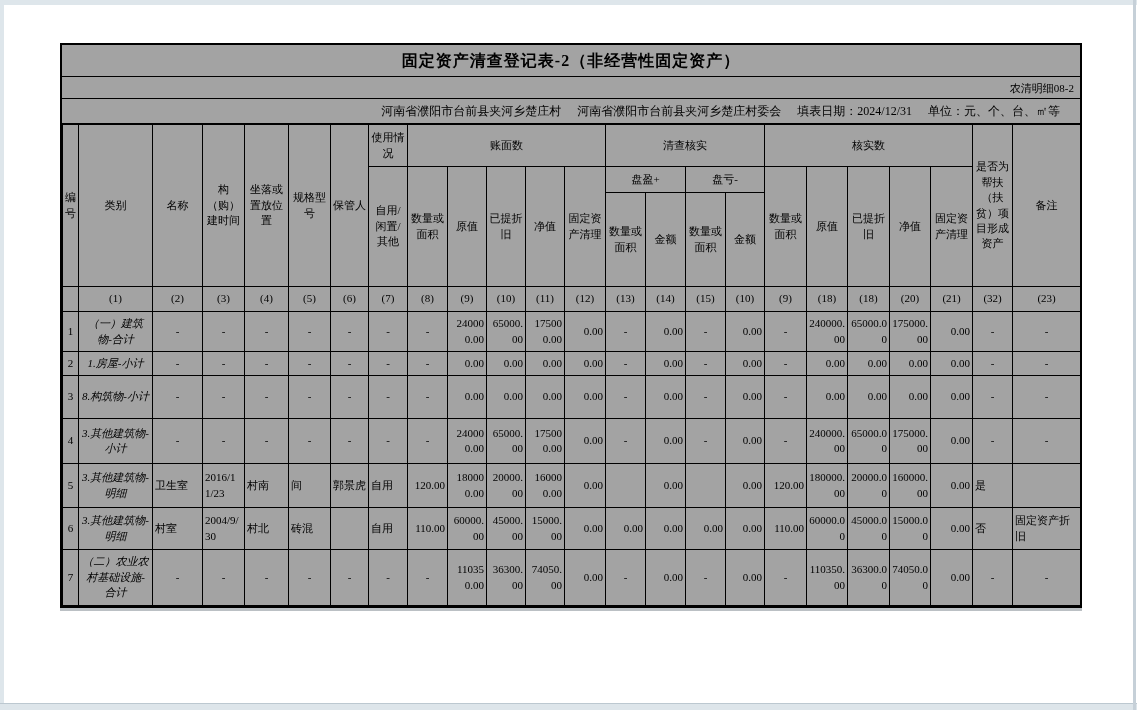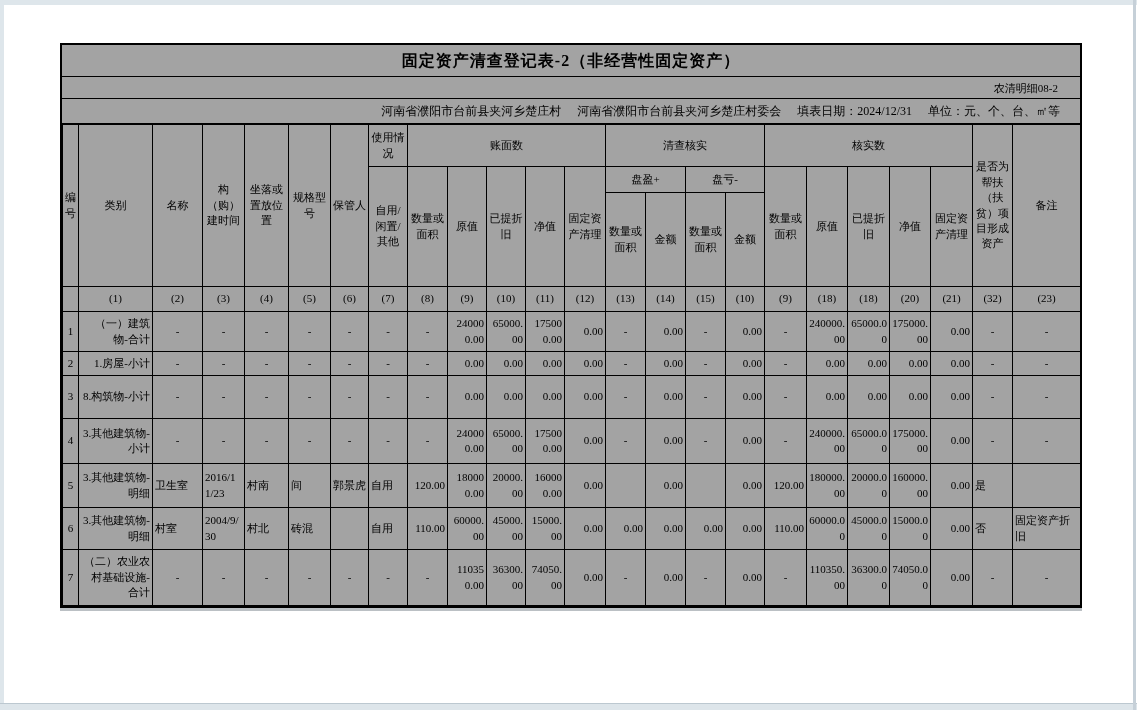--- a/index.html
+++ b/index.html
@@ -20,21 +20,21 @@
     position:absolute; left:60px; top:43px; width:1018px;
     border:2px solid #000; background:#a3a3a3;
     box-shadow:0 3px 0 rgba(150,158,165,0.65);
   }
   .row-title {
     height:31px; line-height:31px; border-bottom:1px solid #000;
     text-align:center; font-weight:bold; font-size:16px; letter-spacing:1px;
   }
   .row-code {
     height:22px; line-height:22px; border-bottom:1px solid #000;
-    text-align:right; font-size:11px; padding-right:22px; box-sizing:border-box;
+    text-align:right; font-size:11px; padding-right:6px; box-sizing:border-box;
   }
   .row-info {
     height:25px; line-height:25px; border-bottom:1px solid #000;
     text-align:right; font-size:12px; padding-right:20px; box-sizing:border-box;
     white-space:nowrap;
   }
   .row-info span { margin-left:13px; }
 
   table.grid {
     width:100%; table-layout:fixed; border-collapse:collapse;
@@ -42,21 +42,21 @@
   }
   table.grid th, table.grid td {
     border:1px solid #000; padding:1px 2px; box-sizing:border-box;
     vertical-align:middle; overflow:hidden;
     word-break:break-all; line-height:1.4;
   }
   table.grid th { font-weight:normal; text-align:center; }
   td.c-center { text-align:center; }
   td.c-num    { text-align:right; }
   td.c-text   { text-align:left; }
-  td.c-cat    { text-align:right; padding-left:3px; }
+  td.c-cat    { text-align:center; padding-left:3px;font-style:italic; }
 
   
   .watermark {
     position:absolute; left:180px; top:268px; width:800px;
     text-align:center; font-size:88px; font-weight:bold;
     letter-spacing:8px; white-space:nowrap;
     color:#c8c8c8; transform:rotate(-24deg);
     mix-blend-mode:darken; pointer-events:none; z-index:10;
   }
 </style>

